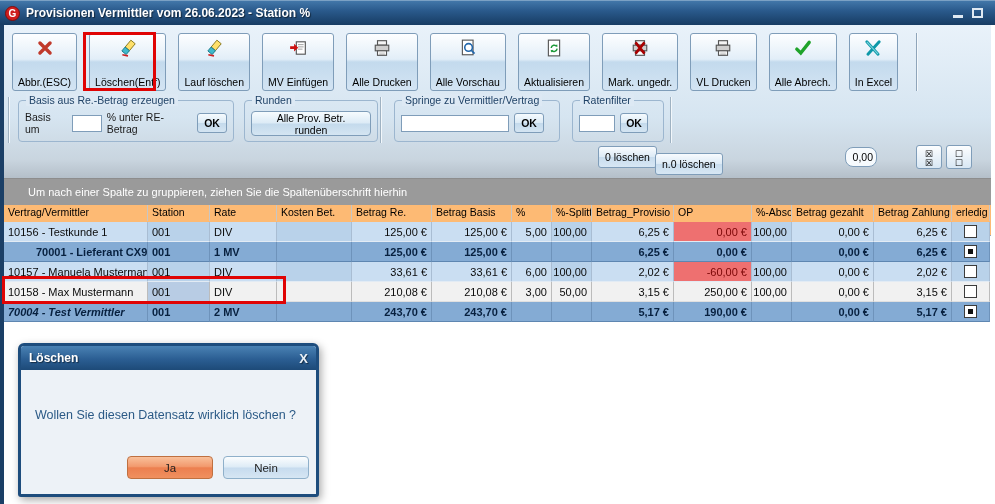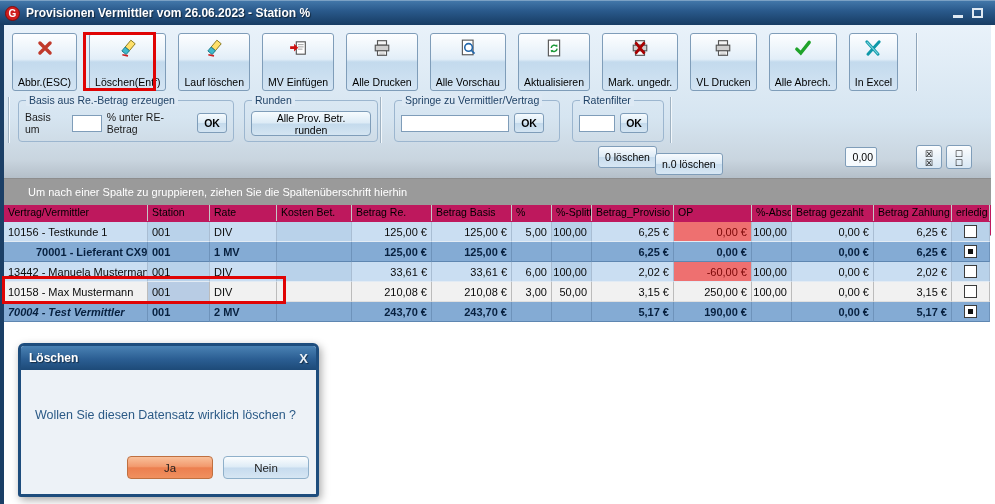--- a/index.html
+++ b/index.html
@@ -38,31 +38,31 @@
   .tinput { height:17px; border:1px solid #7f9db9; background:#fff; font-family:inherit; font-size:10.5px; padding:0 2px; }
   .okbtn { min-width:30px; height:20px; border:1px solid #7f9db9; border-radius:3px; font-weight:bold;
     background:linear-gradient(#f6fbfe 0%, #dcebf6 48%, #c4daec 52%, #d4e5f2 100%); font-family:inherit; font-size:10.5px; }
   .wbtn { height:25px; border:1px solid #7f9db9; border-radius:4px; padding:0 9px;
     background:linear-gradient(#f6fbfe 0%, #dcebf6 48%, #c4daec 52%, #d4e5f2 100%); font-family:inherit; font-size:10.5px; }
   .fsep { position:absolute; top:72px; height:46px; width:2px; border-left:1px solid #9fb2c2; border-right:1px solid #f2f7fb; }
 
   .abtn { position:absolute; height:22px; border:1px solid #7f9db9; border-radius:3px; padding:0 6px;
     background:linear-gradient(#f8fbfe 0%, #ddebf6 48%, #c9ddee 52%, #d7e7f4 100%); font-family:inherit; font-size:10.5px; }
   .amountbox { position:absolute; height:20px; width:32px; border:1px solid #7f9db9; background:#f6fafd;
-    font-size:10.5px; text-align:right; padding:3px 3px 12px 0; border-radius:2px; }
+    font-size:10.5px; text-align:right; padding:3px 3px 12px 0; border-radius:8px; }
   .iconbtn { position:absolute; width:26px; height:24px; border:1px solid #7f9db9; border-radius:3px;
     background:linear-gradient(#fdfeff, #d8e7f4); font-size:9px; line-height:8px; text-align:center; padding-top:3px; }
   .iconbtn span { display:inline-block; width:10px; word-break:break-all; font-size:9px; line-height:8.5px; }
 
   
   .group-hint { position:absolute; left:4px; top:178px; width:987px; height:27px;
     background:var(--hint_gray,#9a9a9a); border-top:1px solid #8d8d8d; color:#fff; font-size:11px;
     display:flex; align-items:center; padding-left:24px; }
   .grid-header { position:absolute; left:4px; top:205px; width:987px; height:31px; display:flex;
-    background:#be185d; border-bottom:1px solid #98a4b0; }
+    background:#fdba74; border-bottom:1px solid #98a4b0; }
   .hcell { font-size:10.5px; color:#000; padding:1px 0 0 4px; border-right:1px solid #c6c6c6;
     overflow:hidden; white-space:nowrap; height:16px; }
   .grid-body { position:absolute; left:4px; top:222px; width:987px; }
   .grow { display:flex; height:20px; }
   .gcell { font-size:11px; padding:0 4px; border-right:1px solid #a9bdd3; border-bottom:1px solid #e2ebf4;
     overflow:hidden; white-space:nowrap; display:flex; align-items:center; color:#0a0a0a; }
   .gcell.right { justify-content:flex-end; }
   .gcell.center { justify-content:center; }
   .grow.normal .gcell { background:var(--row_normal,#cadef2); }
   .grow.normal .gcell.band { background:#b9d2ea; }
@@ -321,21 +321,21 @@
         <div class="gcell right" style="width: 82px;">6,25 €</div>
         <div class="gcell right" style="width: 78px;">0,00 €</div>
         <div class="gcell right" style="width: 40px;"></div>
         <div class="gcell right" style="width: 82px;">0,00 €</div>
         <div class="gcell right" style="width: 78px;">6,25 €</div>
         <div class="gcell center" style="width: 38px;">
           <span class="cb filled"></span>
         </div>
       </div>
       <div class="grow normal">
-        <div class="gcell left" style="width: 144px;">13442 - Manuela Musterman</div>
+        <div class="gcell left" style="width: 144px;">10157 - Manuela Musterman</div>
         <div class="gcell left band" style="width: 62px;">001</div>
         <div class="gcell left" style="width: 67px;">DIV</div>
         <div class="gcell left band" style="width: 75px;"></div>
         <div class="gcell right" style="width: 80px;">33,61 €</div>
         <div class="gcell right" style="width: 80px;">33,61 €</div>
         <div class="gcell right" style="width: 40px;">6,00</div>
         <div class="gcell right band" style="width: 40px;">100,00</div>
         <div class="gcell right" style="width: 82px;">2,02 €</div>
         <div class="gcell right red-cell" style="width: 78px;">-60,00 €</div>
         <div class="gcell right band" style="width: 40px;">100,00</div>

